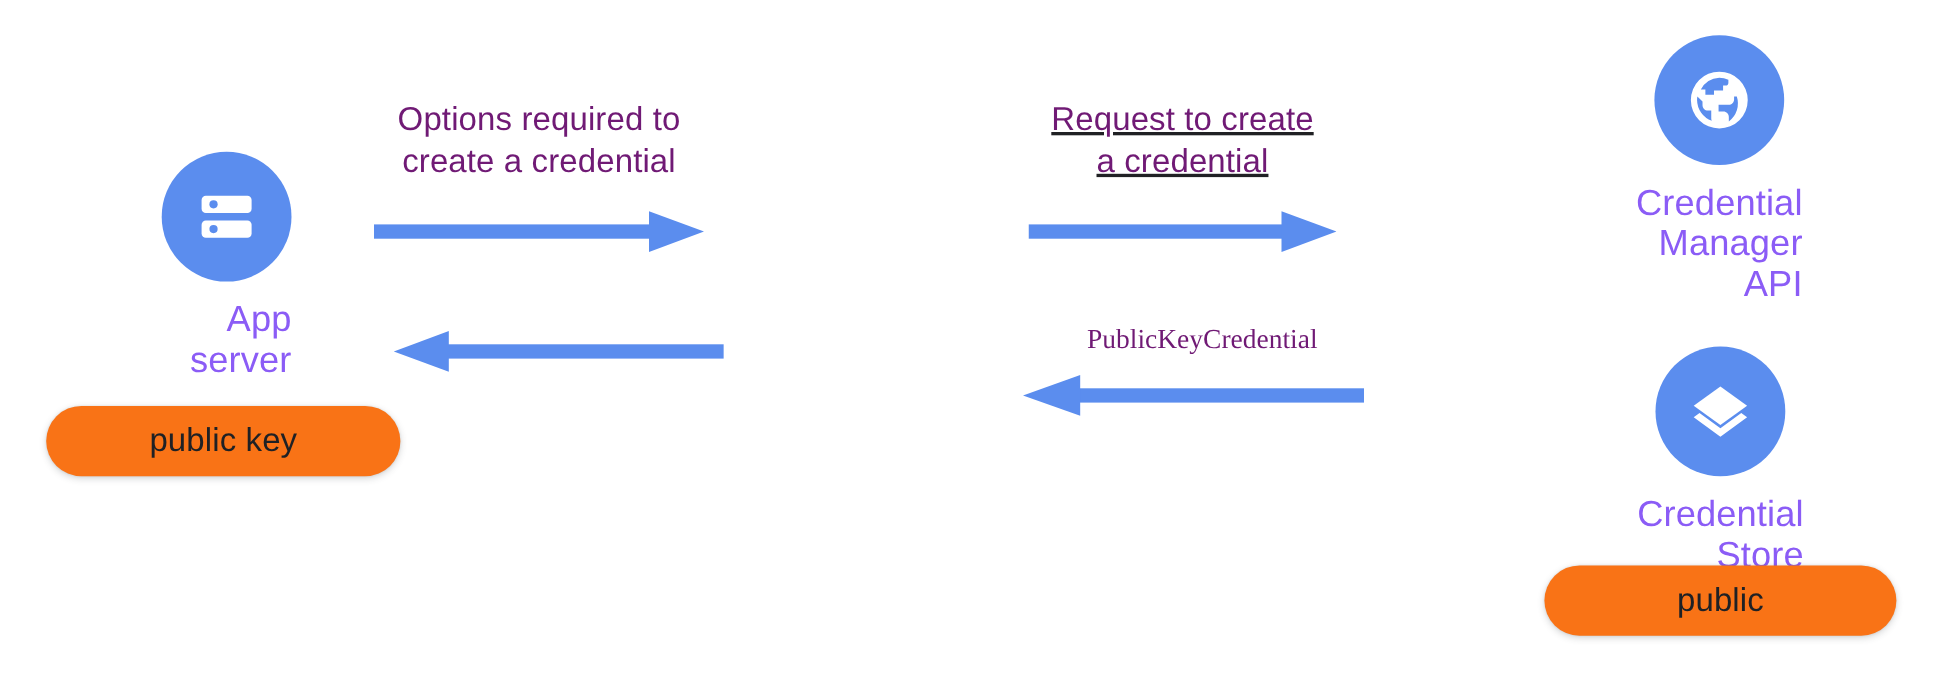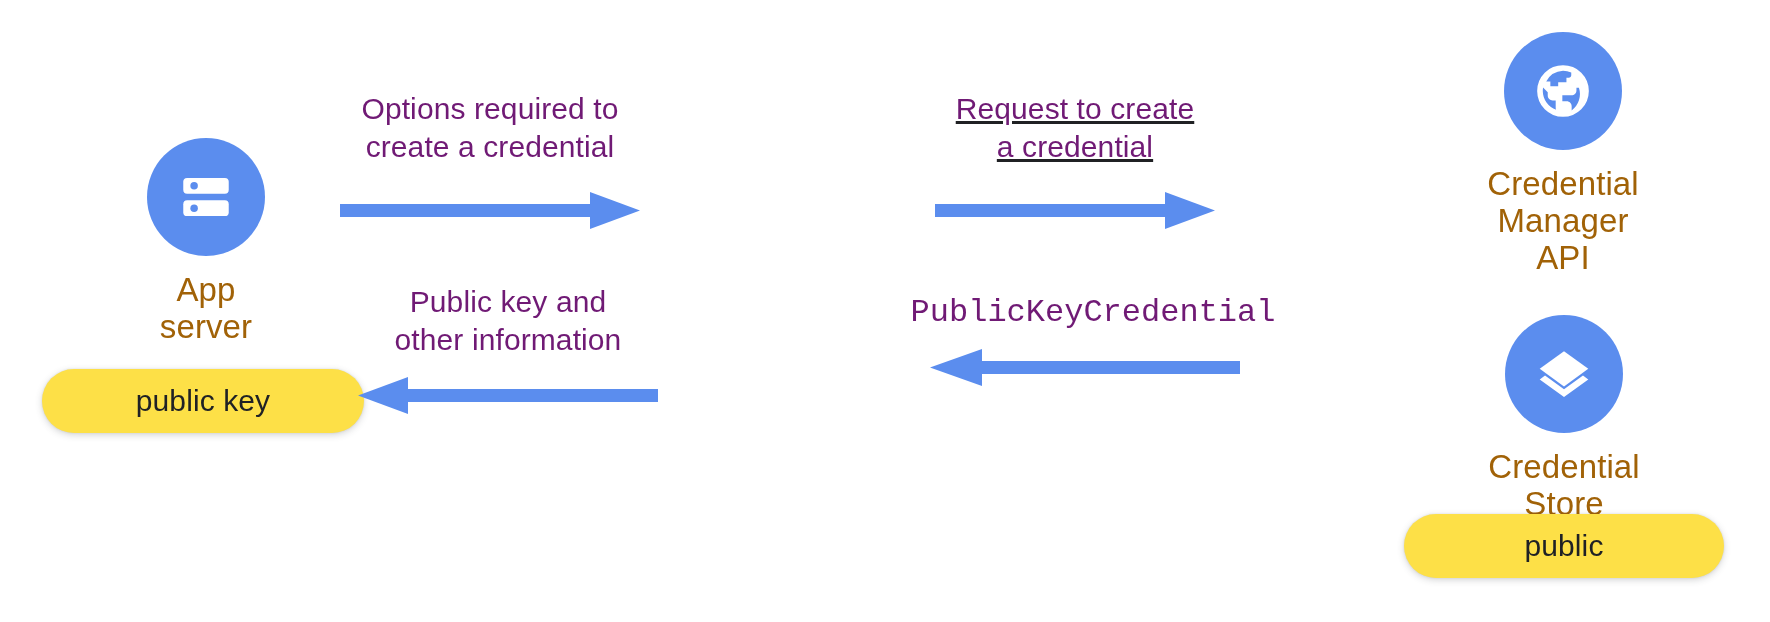--- a/index.html
+++ b/index.html
@@ -37,32 +37,32 @@
     align-items: center;
     justify-content: center;
     flex: none;
   }
   .node-icon svg { display: block; }
   .node-label {
     margin-top: 16px;
     font-size: 33px;
     line-height: 1.12;
     font-weight: 400;
-    color: #a16207;
-    text-align: center;
+    color: #8b5cf6;
+    text-align: right;
     letter-spacing: 0.1px;
     white-space: pre-line;
   }
 
   
   .pill {
     position: absolute;
     height: 64px;
     border-radius: 34px;
-    background: #fde047;
+    background: #f97316;
     box-shadow: 0 2px 7px rgba(60,64,67,0.22), 0 0 2px rgba(60,64,67,0.14);
     display: flex;
     align-items: center;
     justify-content: center;
     font-size: 30px;
     color: #1f2125;
     letter-spacing: 0.1px;
   }
 
   
@@ -74,22 +74,22 @@
   }
   .flow-caption {
     font-size: 30px;
     line-height: 1.26;
     color: #701a75;
     text-align: center;
     white-space: pre-line;
     letter-spacing: 0.1px;
   }
   .flow-caption.mono {
-    font-family: Liberation Mono, monospace;
-    font-size: 32px;
+    font-family: Liberation Serif, serif;
+    font-size: 25px;
     letter-spacing: 0px;
     margin-left: 16px;
   }
   .arrow {
     display: block;
   }
 </style>
 </head>
 <body>
 
@@ -114,22 +114,20 @@
   <div class="flow" style="left:340px; top:90px; width:300px;">
     <div class="flow-caption">Options required to
 create a credential</div>
     <svg class="arrow" width="300" height="58" viewBox="0 0 300 58" style="margin-top:16px;">
       <rect x="0" y="22" width="258" height="13" fill="#5b8dee"></rect>
       <polygon points="250,10 300,28.5 250,47" fill="#5b8dee"></polygon>
     </svg>
   </div>
 
   <div class="flow" style="left:358px; top:283px; width:300px;">
-    <div class="flow-caption">Public key and
-other information</div>
     <svg class="arrow" width="300" height="50" viewBox="0 0 300 50" style="margin-top:12px;">
       <rect x="42" y="18" width="258" height="13" fill="#5b8dee"></rect>
       <polygon points="50,6 0,24.5 50,43" fill="#5b8dee"></polygon>
     </svg>
   </div>
 
 
   <div class="flow" style="left:935px; top:90px; width:280px;text-decoration:underline;">
     <div class="flow-caption">Request to create
 a credential</div>

